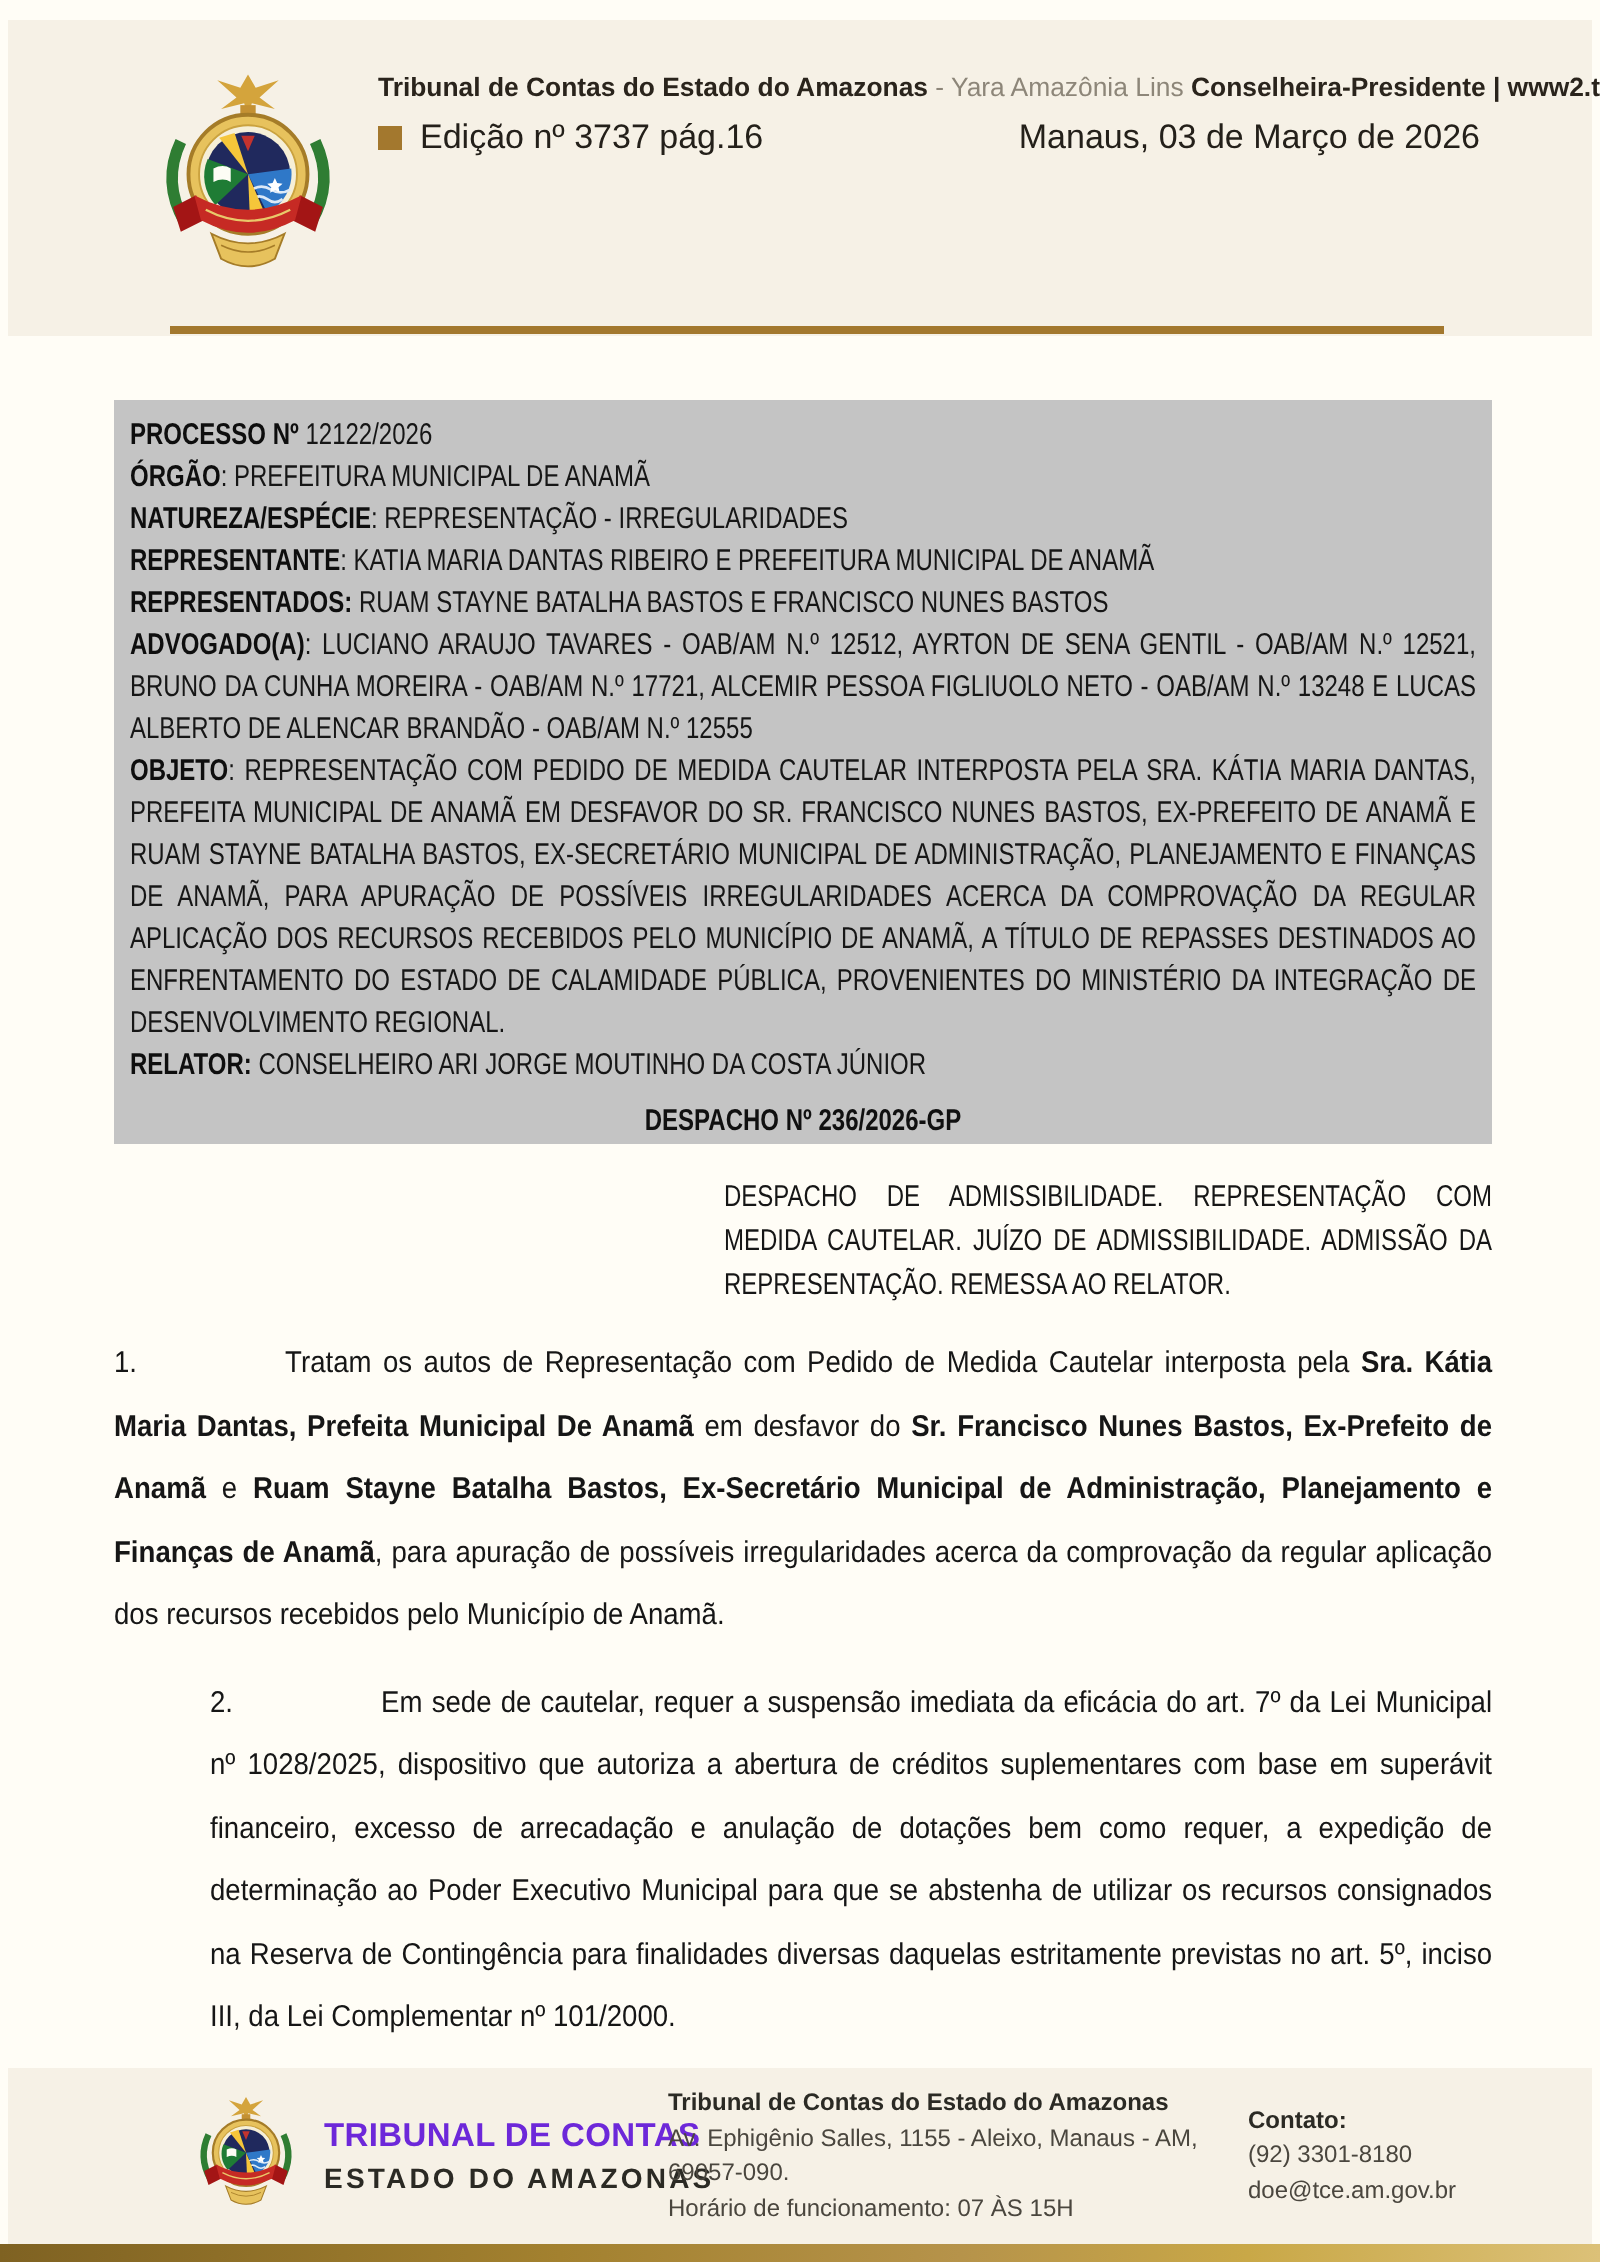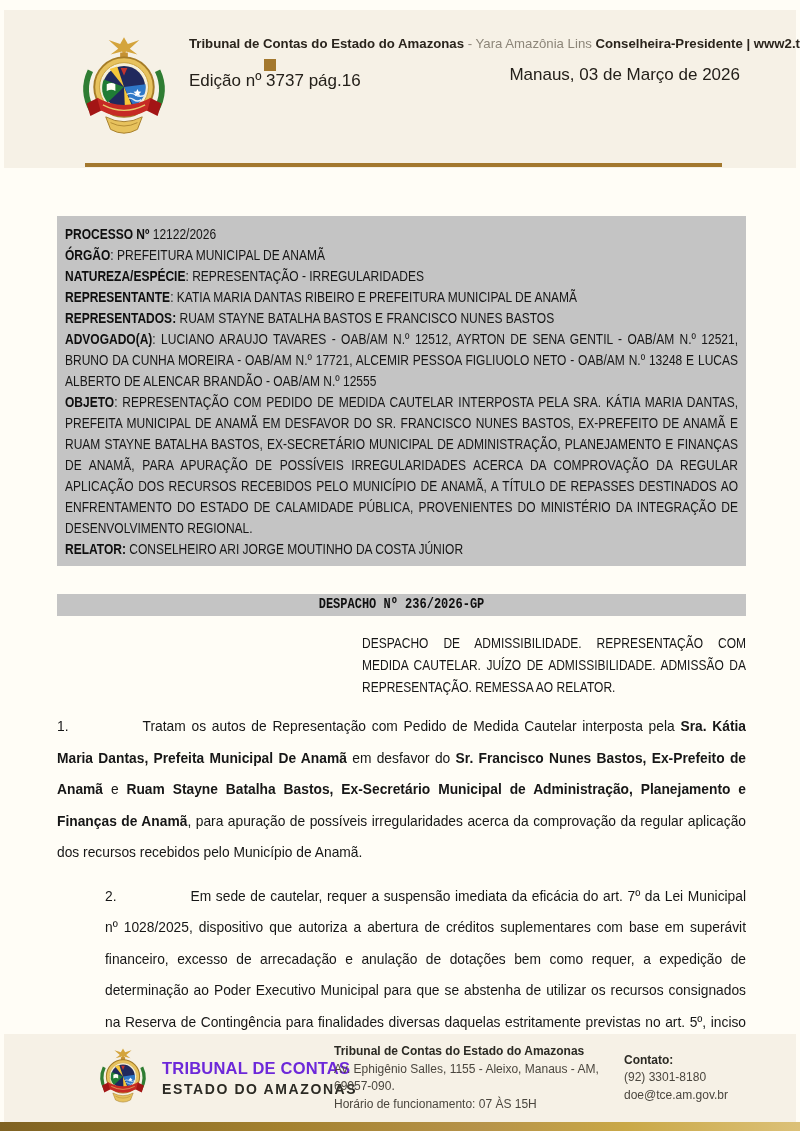--- a/index.html
+++ b/index.html
@@ -12,34 +12,34 @@
   .coat-lg{width:96px;height:108px;flex:0 0 auto;}
   .header-text{flex:1;margin-left:17px;min-width:0;}
   .masthead-line{font-size:13.2px;line-height:16px;color:#8d8679;font-weight:500;white-space:nowrap;}
   .masthead-line b{color:#2a241c;}
   .paper-title{margin-top:3px;height:52px;}
   .paper-title-inner{display:inline-block;font-size:49px;line-height:52px;font-weight:bold;
         color:#262019;letter-spacing:-1px;white-space:nowrap;
         transform:scaleX(.86);transform-origin:0 50%;}
   .edition-row{margin-top:7px;display:flex;justify-content:space-between;align-items:center;
         font-size:17px;color:#24201a;}
-  .edition-left{display:flex;align-items:center;flex-direction:column;}
+  .edition-left{display:flex;align-items:center;}
   .edition-bullet{width:12px;height:12px;background:#a3782e;margin-right:9px;flex:0 0 auto;}
   .header-rule{position:absolute;left:81px;bottom:1px;width:637px;height:4px;background:#a3782e;}
 
   
   .content{padding:0 54px 0 57px;}
   .condensed8{transform:scaleX(.8);transform-origin:0 0;width:125%;}
   .condensed92{transform:scaleX(.92);transform-origin:0 0;width:108.7%;}
 
-  .process-box{margin-top:48px;background:#c4c4c4;padding:7px 8px;}
+  .process-box{margin-top:32px;background:#c4c4c4;padding:7px 8px;}
   .process-line{font-size:15px;line-height:21px;text-align:justify;color:#161616;}
   .process-line b{color:#0e0e0e;}
 
-  .despacho-bar{margin-top:28px;background:#c4c4c4;padding:3px 1px;font-family:Liberation Mono, monospace;}
+  .despacho-bar{margin-top:0;background:#c4c4c4;padding:3px 1px;}
   .despacho-bar-text{font-size:15px;line-height:16px;font-weight:bold;text-align:center;color:#101010;}
 
   .ementa{margin-top:16px;margin-left:305px;width:384px;}
   .ementa-text{font-size:15px;line-height:22px;text-align:justify;color:#161616;}
 
   .para{margin-top:12px;}
   .para + .para{margin-top:12px;margin-left:48px;}
   .para-text{font-size:15px;line-height:31.5px;text-align:justify;color:#161616;}
   .para-num{display:inline-block;width:93px;}
 

